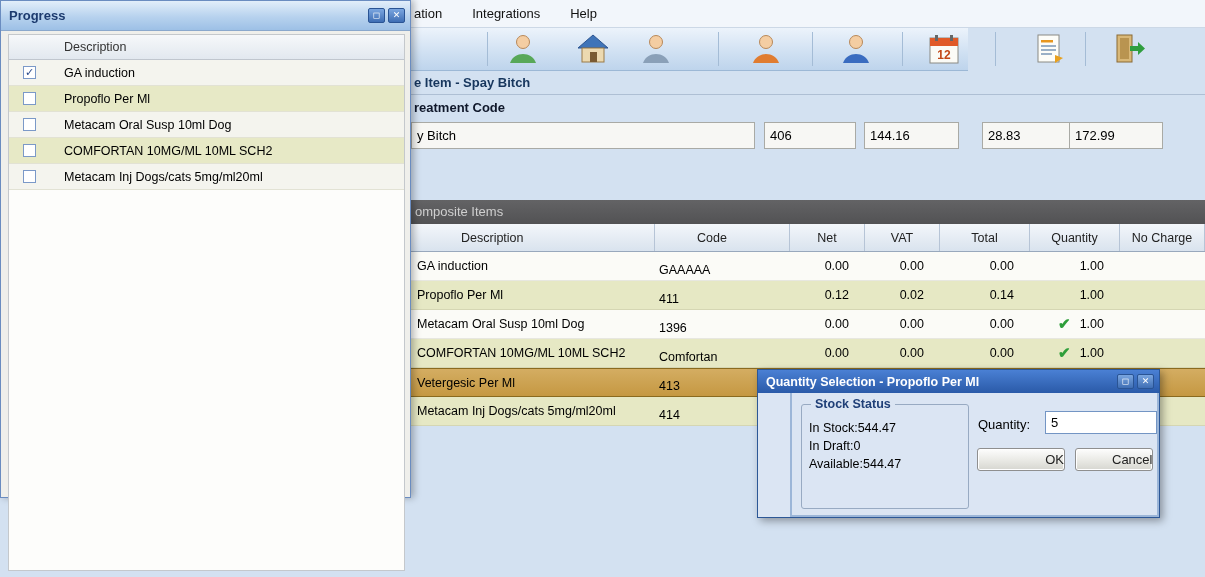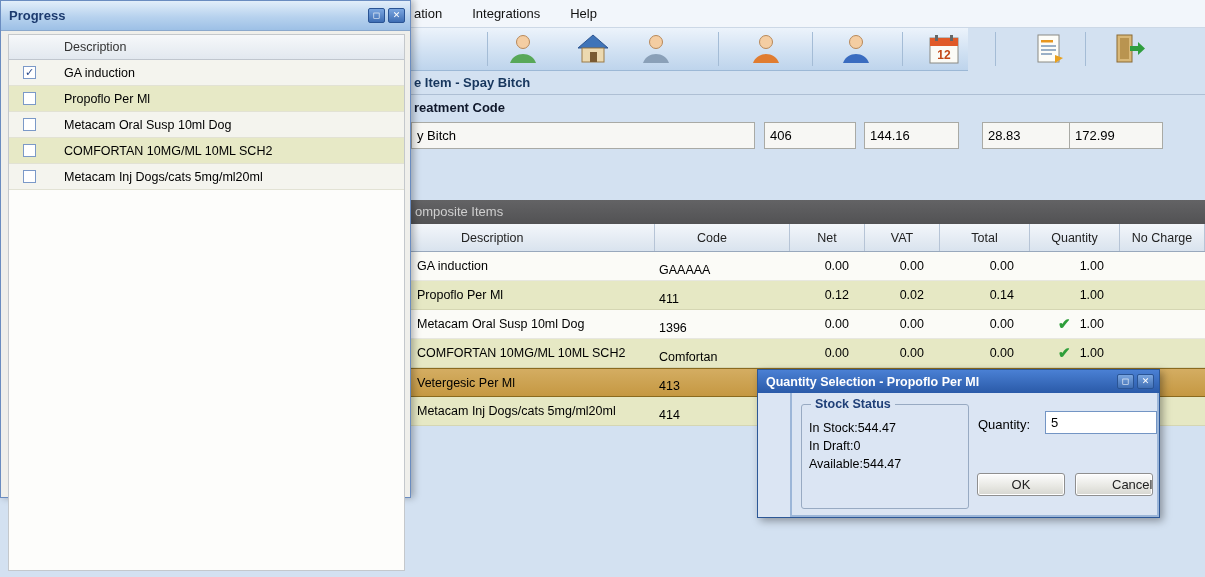--- a/index.html
+++ b/index.html
@@ -99,24 +99,24 @@
              background:#dbe5f3; border:2px solid #9cb6d8; border-top:none;margin-left:32px; }
   #stock-group { position:absolute; left:9px; top:4px; width:168px; height:112px;
                  border:1px solid #98aac2; border-radius:3px; padding:8px 0 0 7px; }
   #stock-group legend { font-weight:bold; font-size:12.5px; color:#1f3f77;
                         padding:0 4px; margin-left:2px; }
   .stock-line { font-size:12.5px; line-height:18px; color:#000; }
   #qd-qty-label { position:absolute; left:186px; top:24px; font-size:13px; color:#000; }
   #qd-qty-input { position:absolute; left:253px; top:18px; width:112px; height:23px;
                   border:1px solid #7395c4; background:#fff; padding-left:5px;
                   font-size:13px; font-family:"Liberation Sans",sans-serif; }
-  .dlg-btn { position:absolute; top:80px; height:23px;
+  .dlg-btn { position:absolute; top:55px; height:23px;
              background:linear-gradient(180deg,#fdfdfd,#e7e7e2 60%,#d6d6d0);
              border:1px solid #8f8f8f; border-radius:3px; box-shadow:inset 0 0 0 1px #fff;
-             font-size:13px; color:#222; text-align:center; line-height:21px; }
+             font-size:13px; color:#222; text-align:right; line-height:21px; }
   #qd-ok { left:185px; width:88px; }
   #qd-cancel { left:283px; width:78px;padding-left:36px; }
 </style>
 </head>
 <body>
 
 <div id="app">
 
   <div id="menu-bar">
     <span class="menu-item">ation</span>

